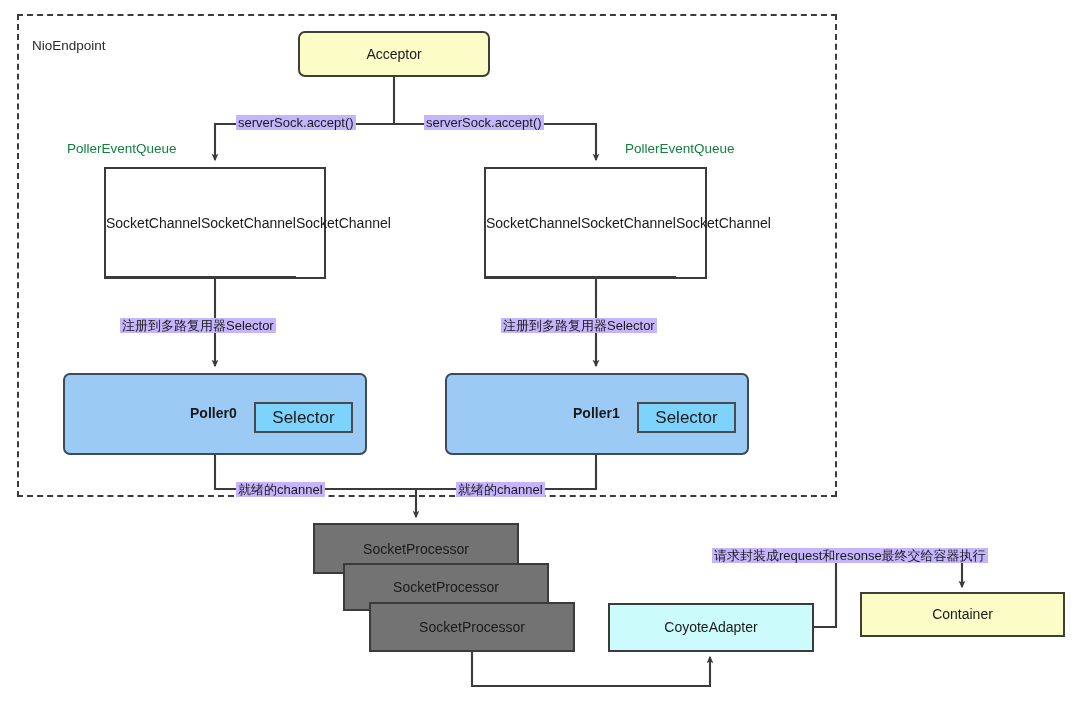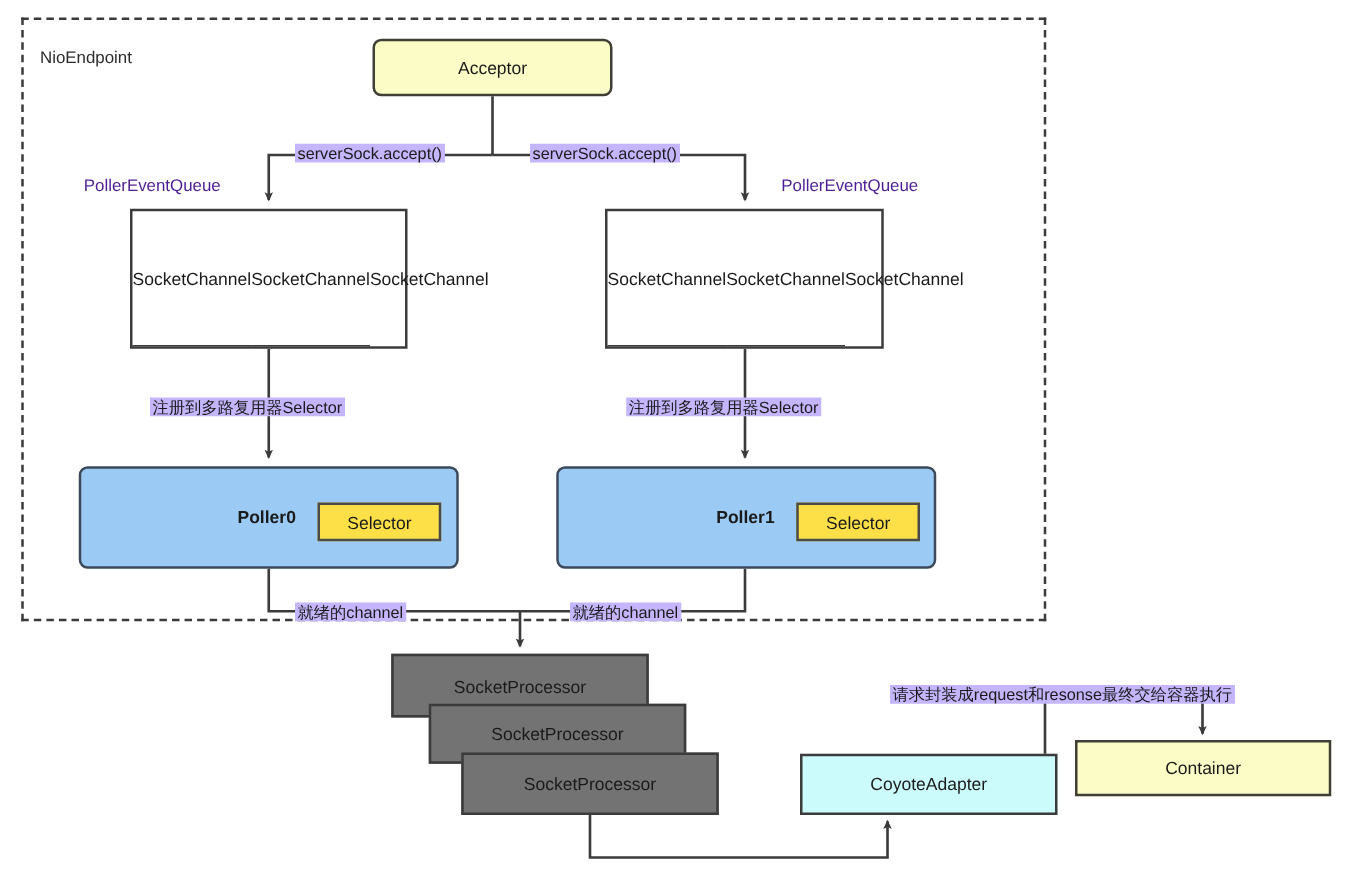--- a/index.html
+++ b/index.html
@@ -45,21 +45,21 @@
   }
   .group-label {
     position: absolute;
     font-size: 13.5px;
     color: #2b2b2b;
     white-space: nowrap;
   }
   .plain-label {
     position: absolute;
     font-size: 13.5px;
-    color: #4c1d95;
+    color: #15803d;
     white-space: nowrap;
   }
   .edge-label {
     position: absolute;
     font-size: 13px;
     color: #1a1a1a;
     white-space: nowrap;
     background: #c4b5fd;
     padding: 0 2px;
     line-height: 15px;
@@ -104,26 +104,26 @@
   .poller-label {
     position: absolute;
     font-size: 14px;
     color: #1a1a1a;
     white-space: nowrap;
     font-weight: bold;
   }
   .selector {
     position: absolute;
     box-sizing: border-box;
-    background: #fde047;
+    background: #7dd3fc;
     border: 2px solid #4a4a4a;
     display: flex;
     align-items: center;
     justify-content: center;
-    font-size: 14px;
+    font-size: 17px;
     color: #1a1a1a;
   }
   .processor {
     background: #737373;
     border: 2px solid #3b3b3b;
     position: absolute;
     box-sizing: border-box;
     display: flex;
     align-items: center;
     justify-content: center;
@@ -192,21 +192,21 @@
   <div class="selector" style="left:254px; top:402px; width:99px; height:31px;">Selector</div>
 
   <div class="poller" style="left:445px; top:373px; width:304px; height:82px;"></div>
   <div class="poller-label" style="left:573px; top:405px;">Poller1</div>
   <div class="selector" style="left:637px; top:402px; width:99px; height:31px;">Selector</div>
 
   <div class="processor" style="left:313px; top:523px; width:206px; height:51px; z-index:3;">SocketProcessor</div>
   <div class="processor" style="left:343px; top:563px; width:206px; height:48px; z-index:4;">SocketProcessor</div>
   <div class="processor" style="left:369px; top:602px; width:206px; height:50px; z-index:5;">SocketProcessor</div>
 
-  <div class="node adapter" style="left:640px; top:603px; width:206px; height:49px;">CoyoteAdapter</div>
+  <div class="node adapter" style="left:608px; top:603px; width:206px; height:49px;">CoyoteAdapter</div>
 
   <div class="node container-node" style="left:860px; top:592px; width:205px; height:45px;">Container</div>
 
   <div class="edge-label" style="left:236px; top:115px;">serverSock.accept()</div>
   <div class="edge-label" style="left:424px; top:115px;">serverSock.accept()</div>
   <div class="edge-label" style="left:120px; top:318px;">注册到多路复用器Selector</div>
   <div class="edge-label" style="left:501px; top:318px;">注册到多路复用器Selector</div>
   <div class="edge-label" style="left:236px; top:482px;">就绪的channel</div>
   <div class="edge-label" style="left:456px; top:482px;">就绪的channel</div>
   <div class="edge-label" style="left:712px; top:548px;">请求封装成request和resonse最终交给容器执行</div>

